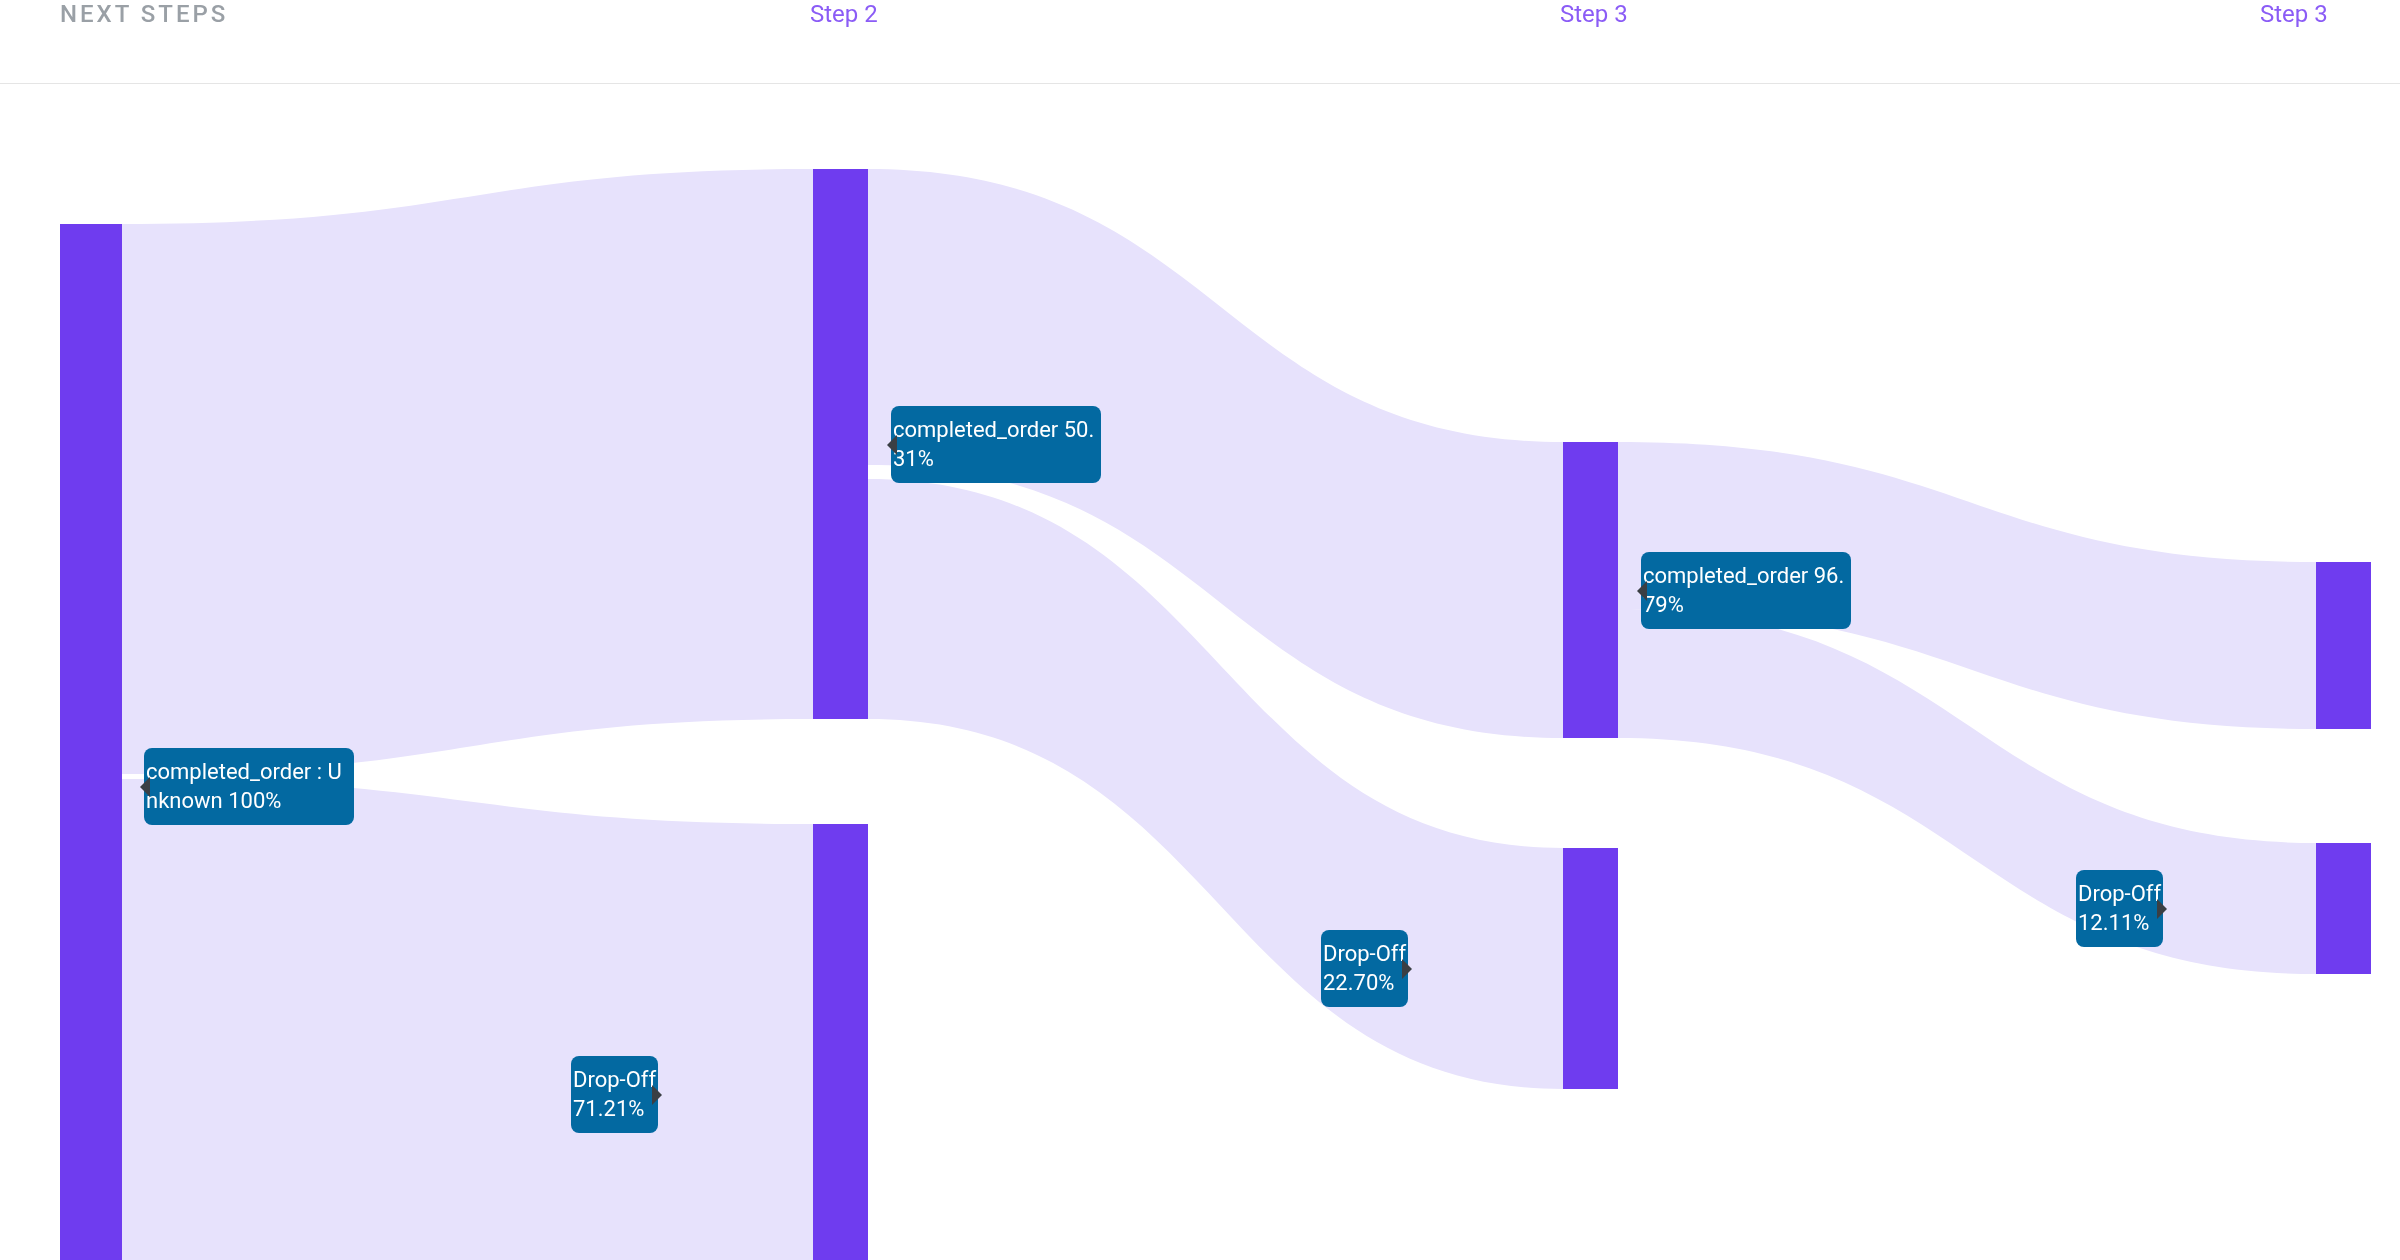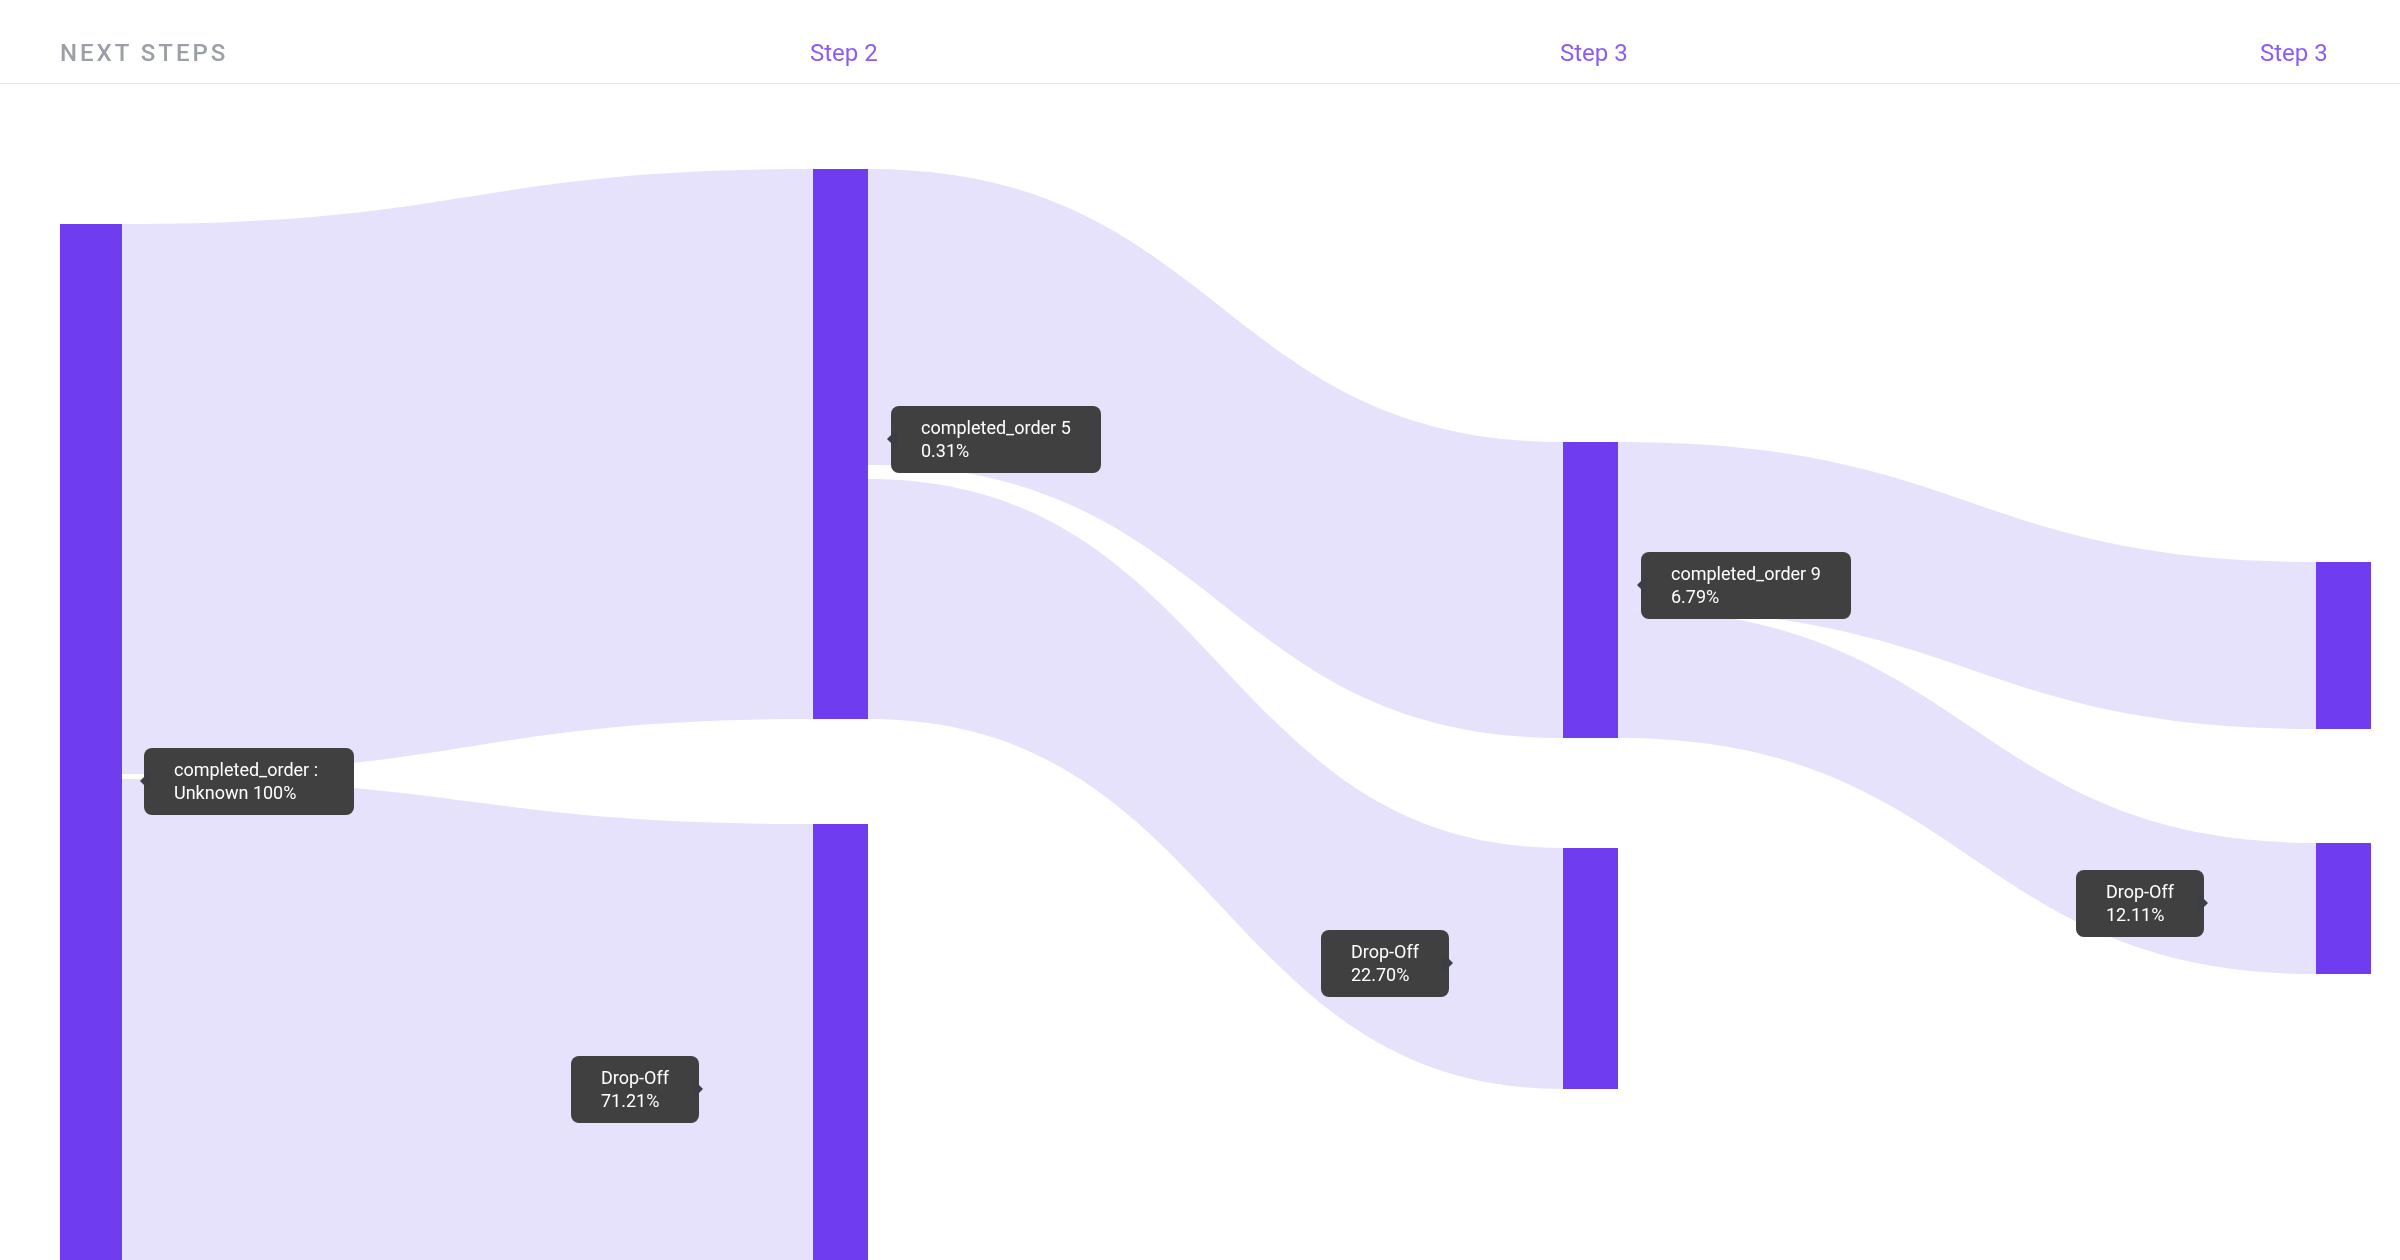--- a/index.html
+++ b/index.html
@@ -5,25 +5,25 @@
   * { box-sizing: border-box; margin: 0; padding: 0; }
   body {
     font-family: -apple-system, BlinkMacSystemFont, "Segoe UI", Roboto, Helvetica, Arial, sans-serif;
     background: #ffffff;
     width: 2400px;
     height: 1260px;
     overflow: hidden;
   }
   .header {
     display: flex;
-    align-items: flex-end;
+    align-items: flex-start;
     height: 84px;
     border-bottom: 1px solid #e5e5e5;
     position: relative;
-    padding: 16px 60px;
+    padding: 0 60px;
   }
   .header-left {
     font-size: 24px;
     letter-spacing: 3px;
     color: #9aa0a6;
     font-weight: 500;
   }
   .header-step {
     position: absolute;
     font-size: 24px;
@@ -35,25 +35,25 @@
     width: 100%;
     height: calc(100% - 84px);
   }
   svg.sankey {
     position: absolute;
     left: 0; top: 0;
     width: 100%; height: 100%;
   }
   .tooltip {
     position: absolute;
-    background: #404040;
+    background: #0369a1;
     color: #ffffff;
-    padding: 10px 30px;
+    padding: 10px 2px;
     border-radius: 8px;
-    font-size: 18px;
+    font-size: 22px;
     line-height: 1.3;
     max-width: 210px;
     word-break: break-all;
     white-space: normal;
   }
   .tooltip.right::after {
     content: "";
     position: absolute;
     top: 50%;
     right: -14px;

